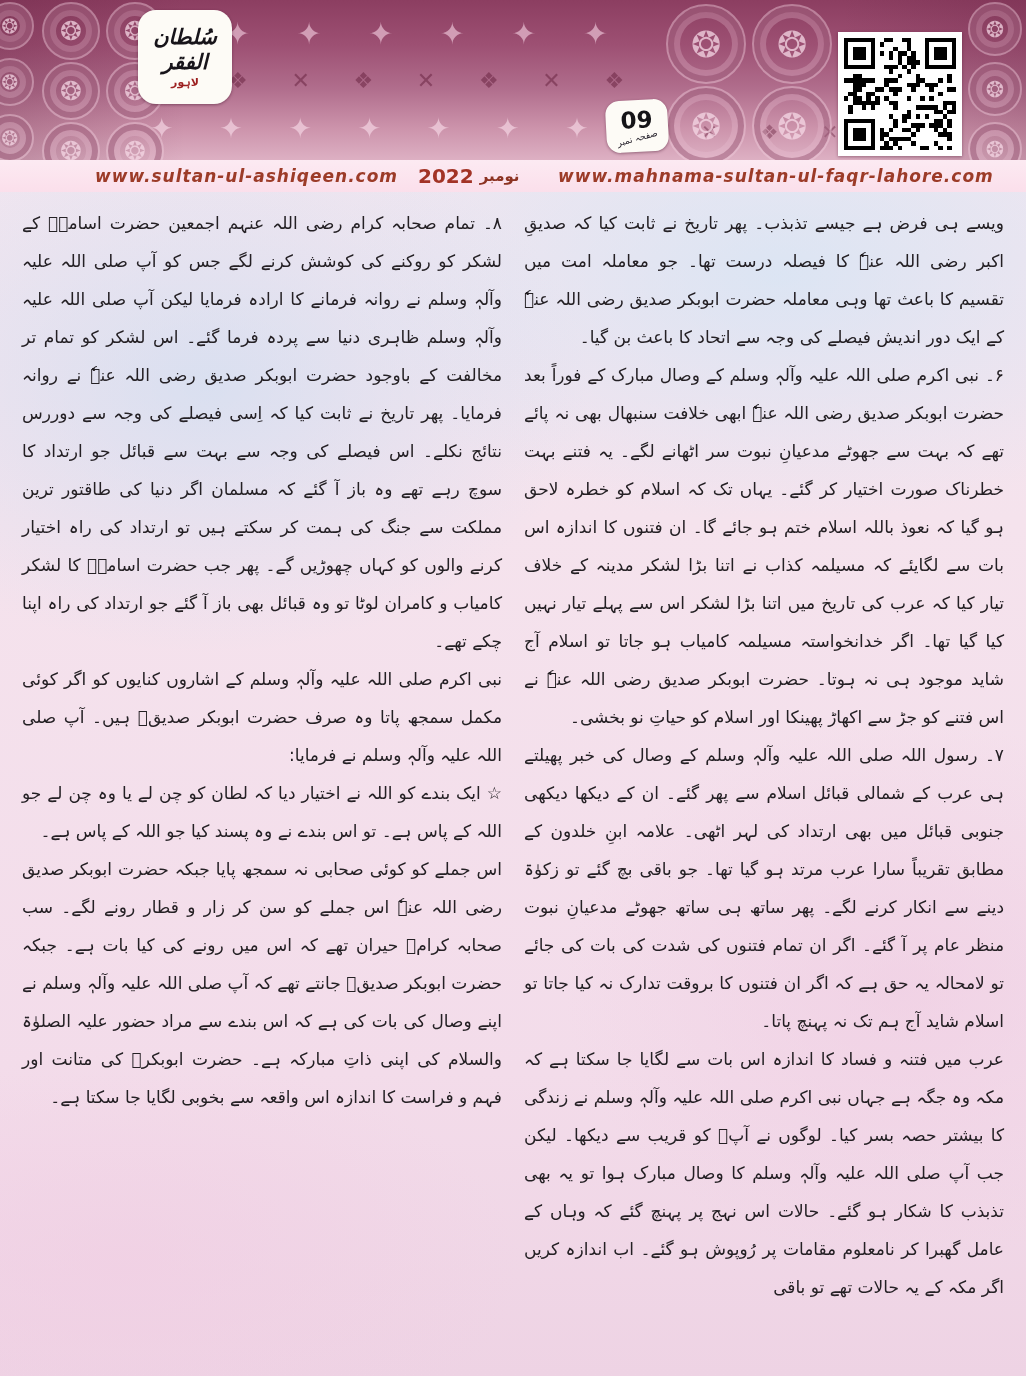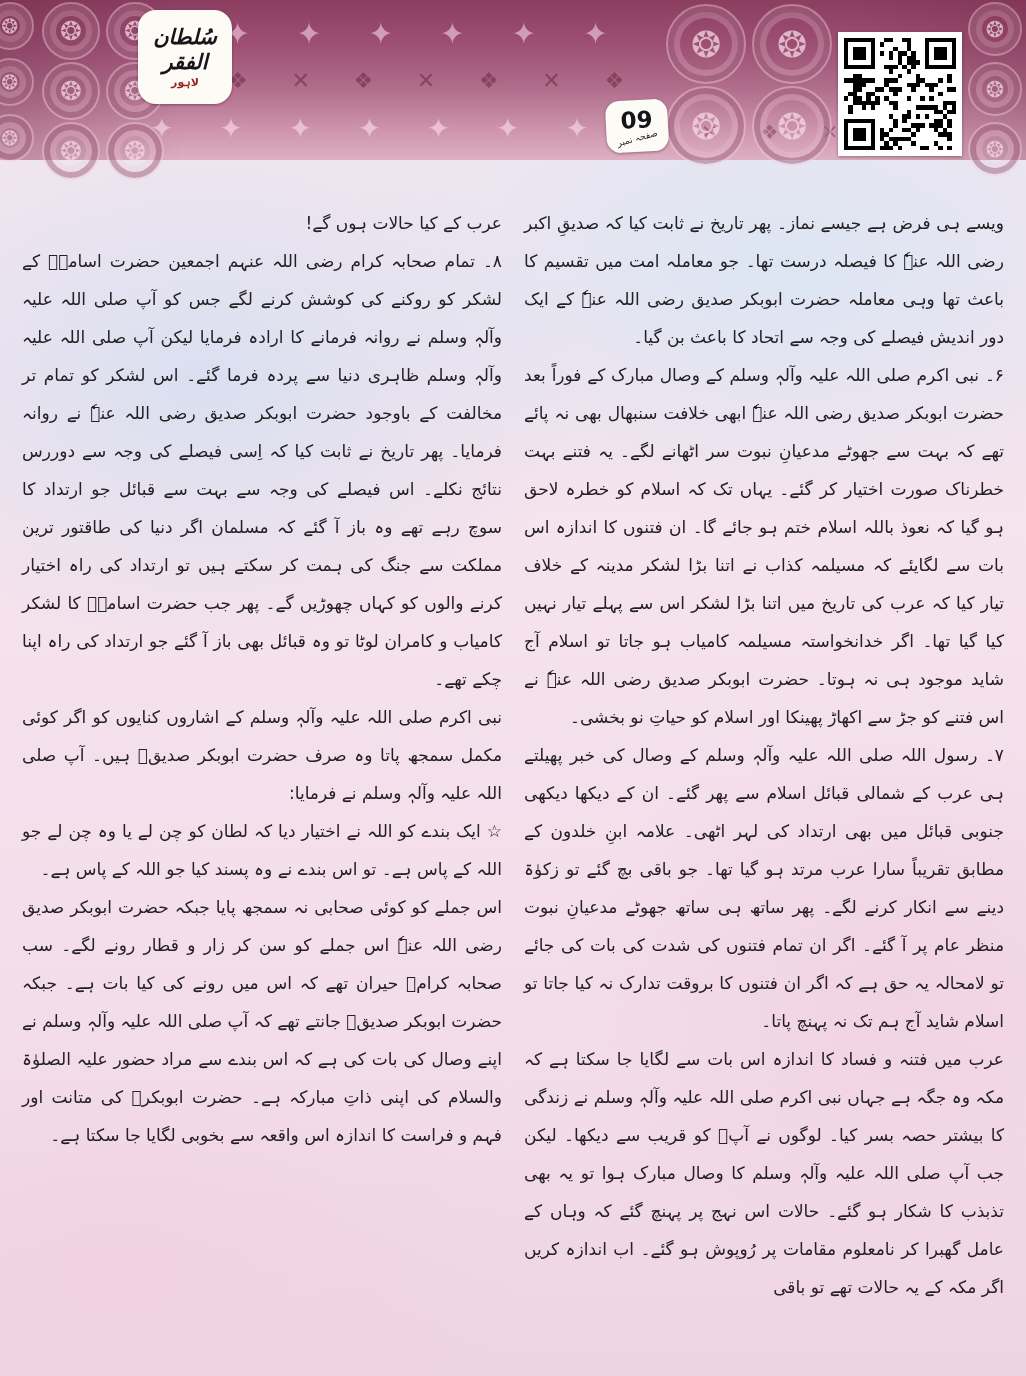--- a/index.html
+++ b/index.html
@@ -341,30 +341,37 @@
           <rect x="18" y="0" width="7" height="7" fill="#000"></rect>
           <rect x="19" y="1" width="5" height="5" fill="#fff"></rect>
           <rect x="20" y="2" width="3" height="3" fill="#000"></rect>
           <rect x="0" y="18" width="7" height="7" fill="#000"></rect>
           <rect x="1" y="19" width="5" height="5" fill="#fff"></rect>
           <rect x="2" y="20" width="3" height="3" fill="#000"></rect>
         </svg>
     </div>
   </div>
 
+  <div class="url-strip">
+    <span class="url url-left">www.sultan-ul-ashiqeen.com</span>
+    <span class="date-block">
+      <span class="date-year">2022</span>
+      <span class="date-month">نومبر</span>
+    </span>
+    <span class="url url-right">www.mahnama-sultan-ul-faqr-lahore.com</span>
+  </div>
 
   <div class="content">
     <div class="col">
-      <p>ویسے ہی فرض ہے جیسے نماز۔ پھر تاریخ نے ثابت کیا کہ صدیقِ اکبر رضی اللہ عنہٗ کا فیصلہ درست تھا۔ جو معاملہ امت میں تقسیم کا باعث تھا وہی معاملہ حضرت ابوبکر صدیق رضی اللہ عنہٗ کے ایک دور اندیش فیصلے کی وجہ سے اتحاد کا باعث بن گیا۔</p>
+      <p>ویسے ہی فرض ہے جیسے تذبذب۔ پھر تاریخ نے ثابت کیا کہ صدیقِ اکبر رضی اللہ عنہٗ کا فیصلہ درست تھا۔ جو معاملہ امت میں تقسیم کا باعث تھا وہی معاملہ حضرت ابوبکر صدیق رضی اللہ عنہٗ کے ایک دور اندیش فیصلے کی وجہ سے اتحاد کا باعث بن گیا۔</p>
       <p>۶۔ نبی اکرم صلی اللہ علیہ وآلہٖ وسلم کے وصال مبارک کے فوراً بعد حضرت ابوبکر صدیق رضی اللہ عنہٗ ابھی خلافت سنبھال بھی نہ پائے تھے کہ بہت سے جھوٹے مدعیانِ نبوت سر اٹھانے لگے۔ یہ فتنے بہت خطرناک صورت اختیار کر گئے۔ یہاں تک کہ اسلام کو خطرہ لاحق ہو گیا کہ نعوذ باللہ اسلام ختم ہو جائے گا۔ ان فتنوں کا اندازہ اس بات سے لگایئے کہ مسیلمہ کذاب نے اتنا بڑا لشکر مدینہ کے خلاف تیار کیا کہ عرب کی تاریخ میں اتنا بڑا لشکر اس سے پہلے تیار نہیں کیا گیا تھا۔ اگر خدانخواستہ مسیلمہ کامیاب ہو جاتا تو اسلام آج شاید موجود ہی نہ ہوتا۔ حضرت ابوبکر صدیق رضی اللہ عنہٗ نے اس فتنے کو جڑ سے اکھاڑ پھینکا اور اسلام کو حیاتِ نو بخشی۔</p>
       <p>۷۔ رسول اللہ صلی اللہ علیہ وآلہٖ وسلم کے وصال کی خبر پھیلتے ہی عرب کے شمالی قبائل اسلام سے پھر گئے۔ ان کے دیکھا دیکھی جنوبی قبائل میں بھی ارتداد کی لہر اٹھی۔ علامہ ابنِ خلدون کے مطابق تقریباً سارا عرب مرتد ہو گیا تھا۔ جو باقی بچ گئے تو زکوٰۃ دینے سے انکار کرنے لگے۔ پھر ساتھ ہی ساتھ جھوٹے مدعیانِ نبوت منظر عام پر آ گئے۔ اگر ان تمام فتنوں کی شدت کی بات کی جائے تو لامحالہ یہ حق ہے کہ اگر ان فتنوں کا بروقت تدارک نہ کیا جاتا تو اسلام شاید آج ہم تک نہ پہنچ پاتا۔</p>
       <p>عرب میں فتنہ و فساد کا اندازہ اس بات سے لگایا جا سکتا ہے کہ مکہ وہ جگہ ہے جہاں نبی اکرم صلی اللہ علیہ وآلہٖ وسلم نے زندگی کا بیشتر حصہ بسر کیا۔ لوگوں نے آپؐ کو قریب سے دیکھا۔ لیکن جب آپ صلی اللہ علیہ وآلہٖ وسلم کا وصال مبارک ہوا تو یہ بھی تذبذب کا شکار ہو گئے۔ حالات اس نہج پر پہنچ گئے کہ وہاں کے عامل گھبرا کر نامعلوم مقامات پر رُوپوش ہو گئے۔ اب اندازہ کریں اگر مکہ کے یہ حالات تھے تو باقی</p>
     </div>
     <div class="col">
-      <p>عرب کے کیا حالات ہوں گے!</p>
       <p>۸۔ تمام صحابہ کرام رضی اللہ عنہم اجمعین حضرت اسامہؓ کے لشکر کو روکنے کی کوشش کرنے لگے جس کو آپ صلی اللہ علیہ وآلہٖ وسلم نے روانہ فرمانے کا ارادہ فرمایا لیکن آپ صلی اللہ علیہ وآلہٖ وسلم ظاہری دنیا سے پردہ فرما گئے۔ اس لشکر کو تمام تر مخالفت کے باوجود حضرت ابوبکر صدیق رضی اللہ عنہٗ نے روانہ فرمایا۔ پھر تاریخ نے ثابت کیا کہ اِسی فیصلے کی وجہ سے دوررس نتائج نکلے۔ اس فیصلے کی وجہ سے بہت سے قبائل جو ارتداد کا سوچ رہے تھے وہ باز آ گئے کہ مسلمان اگر دنیا کی طاقتور ترین مملکت سے جنگ کی ہمت کر سکتے ہیں تو ارتداد کی راہ اختیار کرنے والوں کو کہاں چھوڑیں گے۔ پھر جب حضرت اسامہؓ کا لشکر کامیاب و کامران لوٹا تو وہ قبائل بھی باز آ گئے جو ارتداد کی راہ اپنا چکے تھے۔</p>
       <p>نبی اکرم صلی اللہ علیہ وآلہٖ وسلم کے اشاروں کنایوں کو اگر کوئی مکمل سمجھ پاتا وہ صرف حضرت ابوبکر صدیقؓ ہیں۔ آپ صلی اللہ علیہ وآلہٖ وسلم نے فرمایا:</p>
       <p>☆  ایک بندے کو اللہ نے اختیار دیا کہ لطان کو چن لے یا وہ چن لے جو اللہ کے پاس ہے۔ تو اس بندے نے وہ پسند کیا جو اللہ کے پاس ہے۔</p>
       <p>اس جملے کو کوئی صحابی نہ سمجھ پایا جبکہ حضرت ابوبکر صدیق رضی اللہ عنہٗ اس جملے کو سن کر زار و قطار رونے لگے۔ سب صحابہ کرامؓ حیران تھے کہ اس میں رونے کی کیا بات ہے۔ جبکہ حضرت ابوبکر صدیقؓ جانتے تھے کہ آپ صلی اللہ علیہ وآلہٖ وسلم نے اپنے وصال کی بات کی ہے کہ اس بندے سے مراد حضور علیہ الصلوٰۃ والسلام کی اپنی ذاتِ مبارکہ ہے۔ حضرت ابوبکرؓ کی متانت اور فہم و فراست کا اندازہ اس واقعہ سے بخوبی لگایا جا سکتا ہے۔</p>
     </div>
   </div>
 
 </div>
 
 </body></html>

